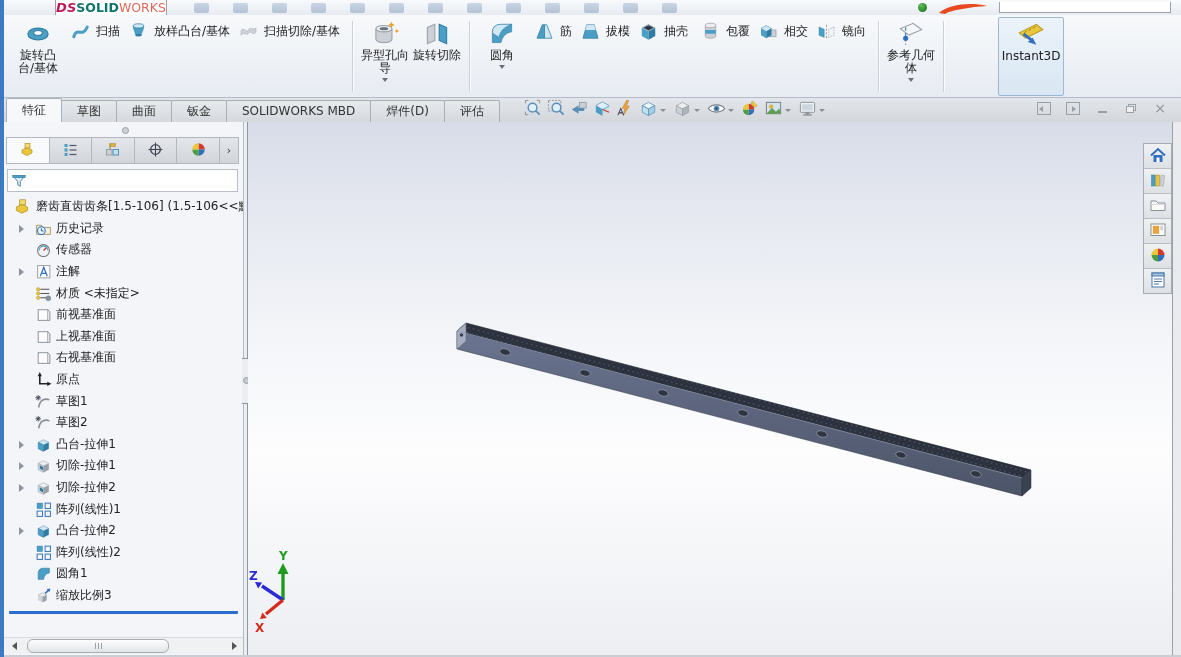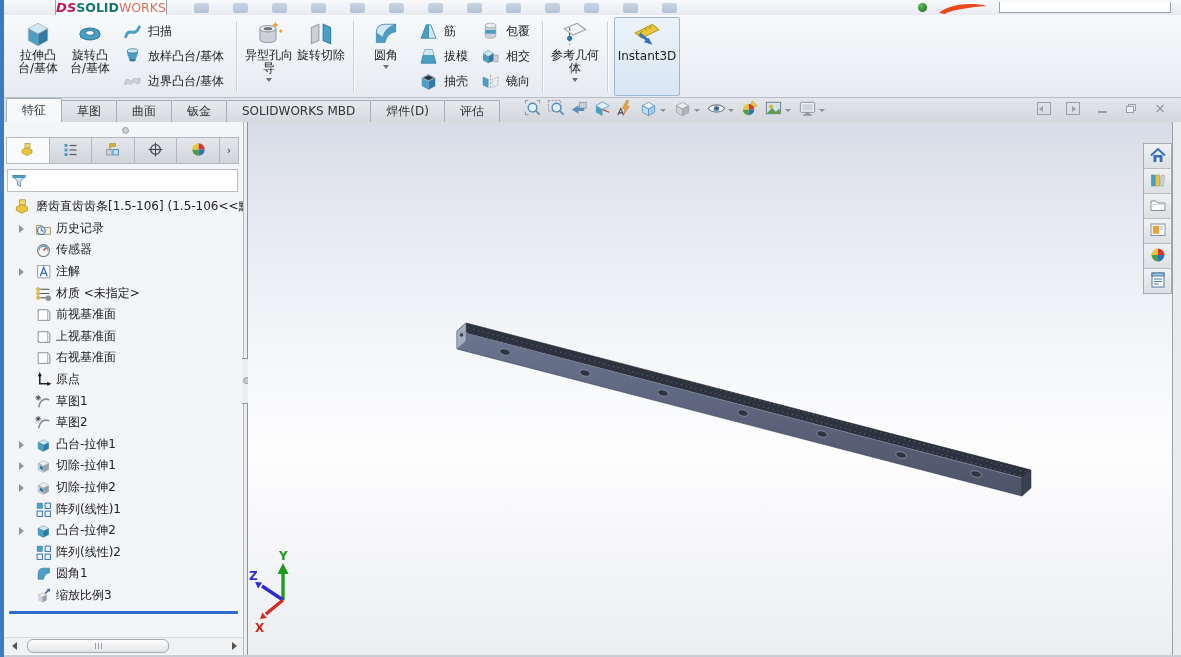--- a/index.html
+++ b/index.html
@@ -24,25 +24,25 @@
                    background:linear-gradient(#f7f9fb,#e7ebf2);border-bottom:1px solid #b7bdc6;
                    display:flex;align-items:stretch;padding:2px 0 1px 8px;}
   .grp{display:flex;align-items:stretch;}
   .vsep{width:1px;background:#ccd1d8;box-shadow:1px 0 0 rgba(255,255,255,.8);margin:4px 6px;}
   .big-btn{width:52px;display:flex;flex-direction:column;align-items:center;padding-top:2px;cursor:default;border-radius:2px;}
   .big-btn .ic{width:30px;height:30px;flex:none;}
   .big-btn .ic svg{width:30px;height:30px;}
   .big-label{text-align:center;line-height:13px;margin-top:0;word-break:break-all;}
   .dd{width:0;height:0;border-left:3.5px solid transparent;border-right:3.5px solid transparent;
       border-top:4px solid #6a7077;margin-top:3px;}
-  .smallcol{display:flex;flex-direction:column;justify-content:space-between;padding:2px 2px;}
+  .smallcol{display:flex;flex-direction:row;justify-content:space-between;padding:2px 2px;}
   .small-row{display:flex;align-items:center;height:25px;white-space:nowrap;padding:0 4px;cursor:default;}
   .small-row .ic{width:21px;height:21px;margin-right:5px;flex:none;}
   .small-row .ic svg{width:21px;height:21px;}
-  .instant{background:linear-gradient(#ecf3fa,#d8e6f3);border:1px solid #9db8d2;width:64px;}
+  .instant{background:linear-gradient(#ecf3fa,#d8e6f3);border:1px solid #9db8d2;width:64px;margin-left:48px;}
   
   #tab-row{position:absolute;left:4px;top:98px;width:1177px;height:24px;
            background:linear-gradient(#e3e6ea,#d3d7dc);}
   #cm-tabs{position:absolute;left:2px;bottom:0;display:flex;align-items:flex-end;}
   .cm-tab{height:21px;line-height:21px;padding:0 15px;border:1px solid #a9afb7;border-bottom:none;
           margin-right:-1px;background:linear-gradient(#e7eaed,#d5d9de);border-radius:2px 2px 0 0;color:#333;}
   .cm-tab.active{background:#f6f8fa;height:23px;line-height:23px;}
   #headsup{position:absolute;left:518px;top:2px;display:flex;align-items:center;height:20px;}
   .hu{width:23px;height:20px;display:flex;align-items:center;justify-content:center;cursor:default;}
   .hu svg{width:19px;height:19px;}
@@ -139,28 +139,20 @@
         <path d="M2,11 C12,2 34,0 50,4 C34,5 14,8 8,12 Z" fill="#e8491f"></path>
       </svg>
       <span id="search-partial"></span>
     </div>
   </div>
 
   <div id="command-manager">
       <div class="grp">
         <div class="big-btn">
           <span class="ic"><svg viewBox="0 0 28 28" xmlns="http://www.w3.org/2000/svg">
-              <polygon points="5,9 14,4 23,9 14,14" fill="#cfe8f3" stroke="#9aa0a8" stroke-width="0.6"></polygon>
-              <polygon points="5,9 14,14 14,25 5,20" fill="#4b9fc4" stroke="#9aa0a8" stroke-width="0.6"></polygon>
-              <polygon points="14,14 23,9 23,20 14,25" fill="#2e7ca3" stroke="#9aa0a8" stroke-width="0.6"></polygon>
-            </svg></span>
-          <span class="big-label">拉伸凸台/基体</span>
-        </div>
-        <div class="big-btn">
-          <span class="ic"><svg viewBox="0 0 28 28" xmlns="http://www.w3.org/2000/svg">
               <ellipse cx="14" cy="14" rx="9.5" ry="5.5" fill="#4b9fc4" stroke="#2e7ca3"></ellipse>
               <ellipse cx="14" cy="13" rx="4" ry="2.2" fill="#fff" stroke="#2e7ca3"></ellipse>
             </svg></span>
           <span class="big-label">旋转凸台/基体</span>
         </div>
         <div class="smallcol">
           <div class="small-row">
             <span class="ic"><svg viewBox="0 0 28 28" xmlns="http://www.w3.org/2000/svg">
                 <path d="M5,21 C9,7 17,23 23,8" fill="none" stroke="#4b9fc4" stroke-width="4" stroke-linecap="round"></path>
               </svg></span>
@@ -171,21 +163,21 @@
                 <path d="M7,6.5 C7,13 10,14 10,19 L18,19 C18,14 21,13 21,6.5 Z" fill="#4b9fc4" stroke="#2e7ca3" stroke-width="0.6"></path>
                 <ellipse cx="14" cy="6.5" rx="7" ry="2.8" fill="#cfe8f3" stroke="#2e7ca3"></ellipse>
                 <ellipse cx="14" cy="19" rx="4" ry="1.8" fill="#2e7ca3"></ellipse>
               </svg></span>
             <span class="small-label">放样凸台/基体</span>
           </div>
           <div class="small-row">
             <span class="ic"><svg viewBox="0 0 28 28" xmlns="http://www.w3.org/2000/svg">
                 <path d="M4,13 C8,7 12,17 14,12 C16,7 22,13 24,9 L24,15 C20,21 16,11 14,16 C12,21 8,13 4,19 Z" fill="#cdd1d7" stroke="#9aa0a8" stroke-width="0.6"></path>
               </svg></span>
-            <span class="small-label">边界凸台/基体</span>
+            <span class="small-label">扫描切除/基体</span>
           </div>
         </div>
       </div>
       <div class="vsep"></div>
       <div class="grp">
         <div class="big-btn">
           <span class="ic"><svg viewBox="0 0 28 28" xmlns="http://www.w3.org/2000/svg">
               <path d="M5.5,9 L5.5,19 A7.5,3 0 0 0 20.5,19 L20.5,9" fill="#cdd1d7" stroke="#9aa0a8"></path>
               <ellipse cx="13" cy="9" rx="7.5" ry="3" fill="#eceef0" stroke="#9aa0a8"></ellipse>
               <ellipse cx="13" cy="9" rx="4" ry="1.6" fill="#6d7680"></ellipse>

